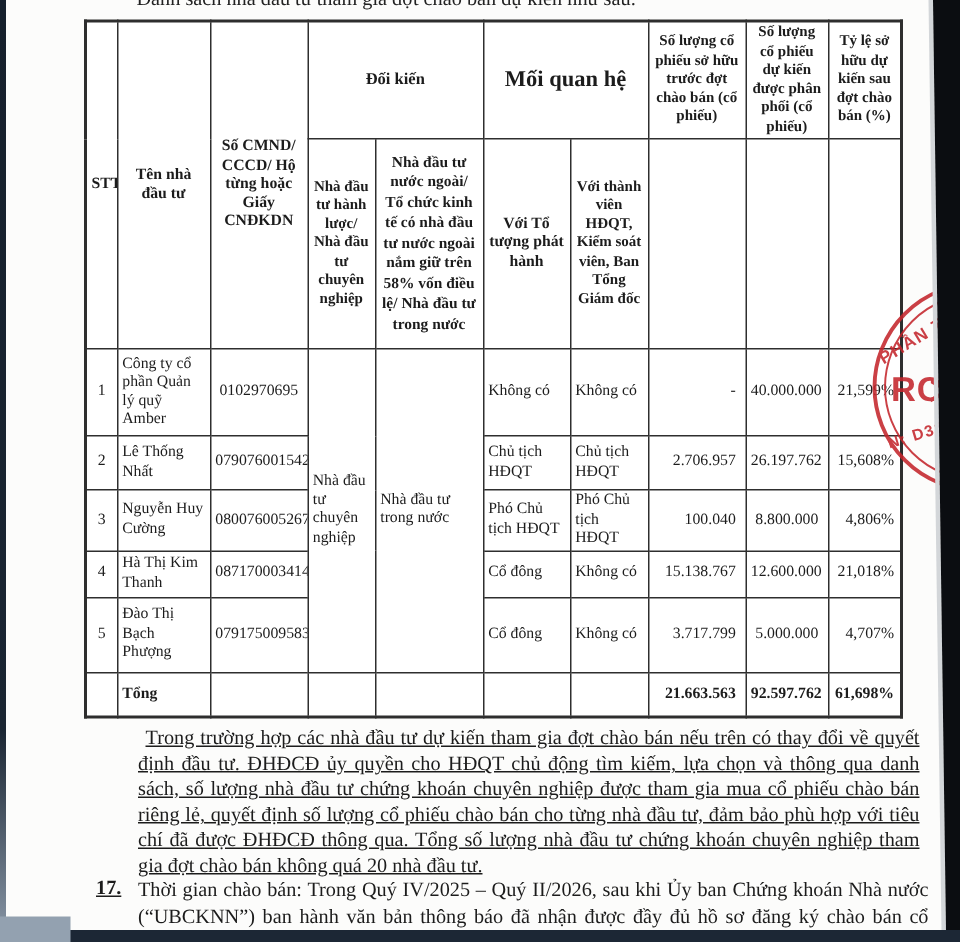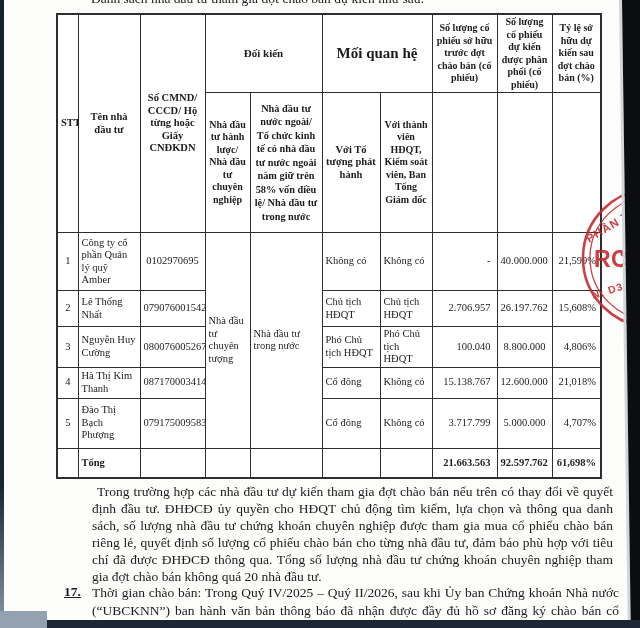--- a/index.html
+++ b/index.html
@@ -35,21 +35,21 @@
   td.c { text-align:center; }
   td.b { font-weight:bold; }
   td.num { text-align:right; padding-right:6px; font-size:10.5px; }
   td.pct { text-align:right; padding-right:4px; font-size:10.5px; }
   td.small { font-size:10px; line-height:12.5px; }
   td.sub2 { font-size:10.3px; line-height:13.5px; }
   .hdr { font-weight:bold; text-align:center; }
 
   
   .para { position:absolute; left:92px; top:483px; width:521px;
-    font-size:13.5px; line-height:17px; text-align:justify; text-indent:5px; }
+    font-size:13.5px; line-height:17px; text-align:justify; text-indent:5px;text-decoration:underline; }
   .item17 { position:absolute; left:92px; top:584px; width:527px;
     font-size:13.5px; line-height:18px; text-align:justify; }
   .item17-num { position:absolute; left:64px; top:584px; font-size:13.5px; font-weight:bold;text-decoration:underline; }
 
   
   .stamp { position:absolute; left:563px; top:186px; width:77px; height:142px;
     z-index:5; opacity:0.88; }
 </style>
 </head>
 <body>
@@ -87,21 +87,21 @@
     <td class="hdr small">Với thành viên HĐQT, Kiểm soát viên, Ban Tổng Giám đốc</td>
     <td></td>
     <td></td>
     <td></td>
   </tr>
 
   <tr style="height:58px">
     <td class="c">1</td>
     <td>Công ty cổ phần Quản lý quỹ Amber</td>
     <td class="c">0102970695</td>
-    <td rowspan="5">Nhà đầu tư chuyên tượng</td>
+    <td rowspan="5">Nhà đầu tư chuyên nghiệp</td>
     <td rowspan="5">Nhà đầu tư trong nước</td>
     <td>Không có</td>
     <td>Không có</td>
     <td class="num">-</td>
     <td class="num">40.000.000</td>
     <td class="pct">21,599%</td>
   </tr>
   <tr style="height:36px">
     <td class="c">2</td>
     <td>Lê Thống Nhất</td>

